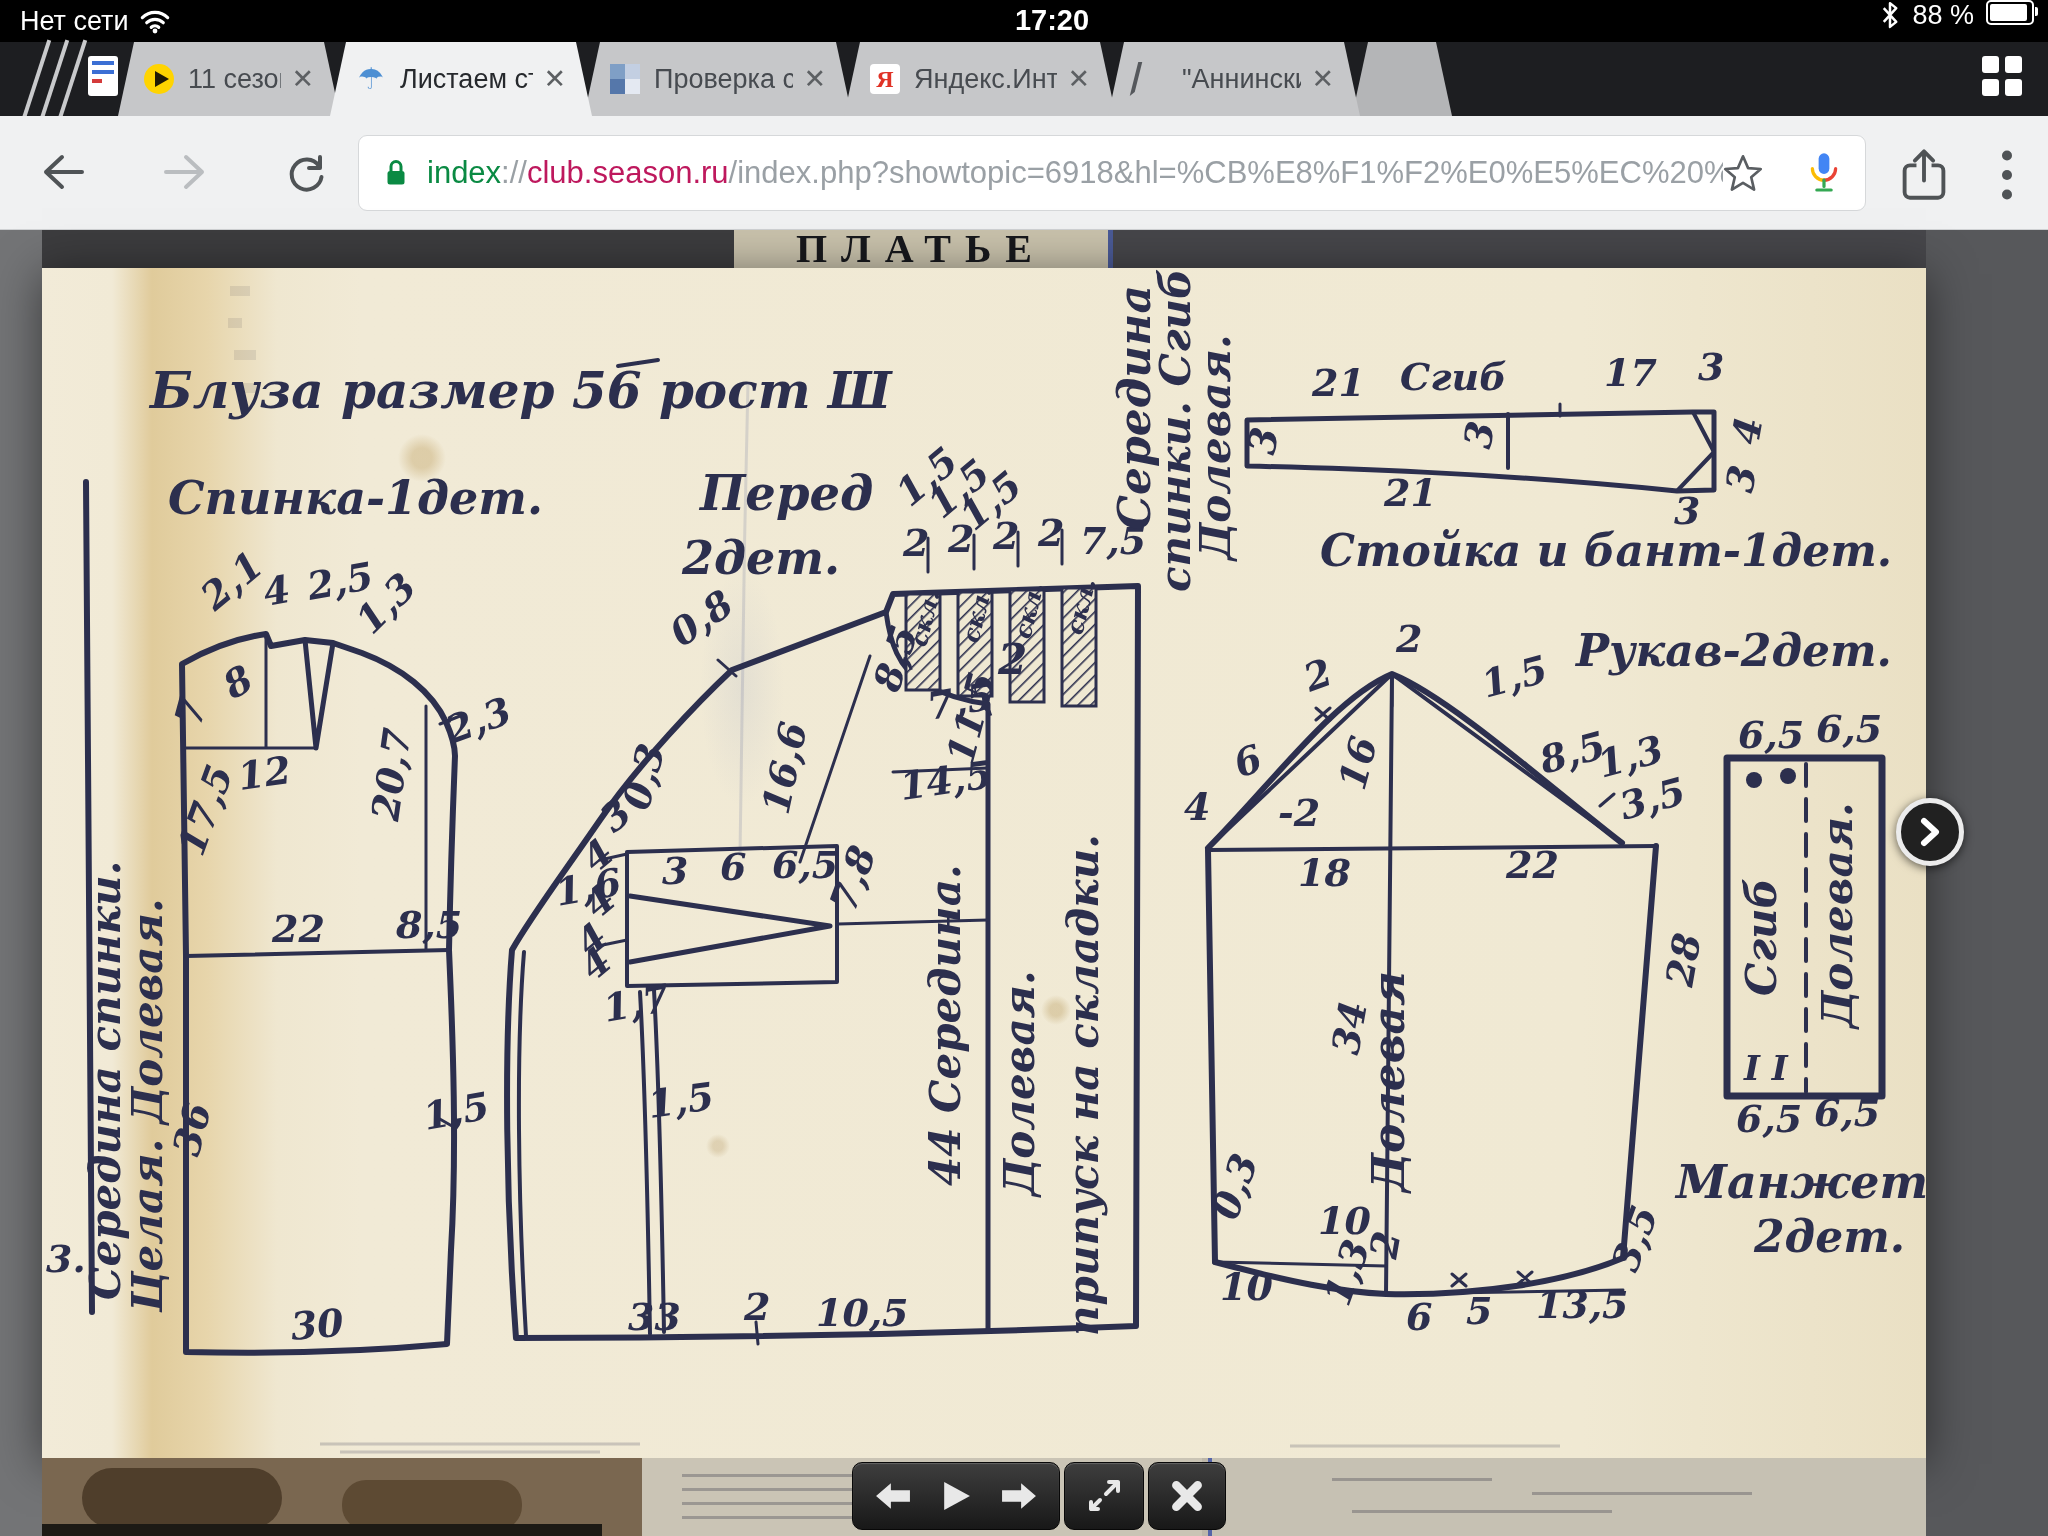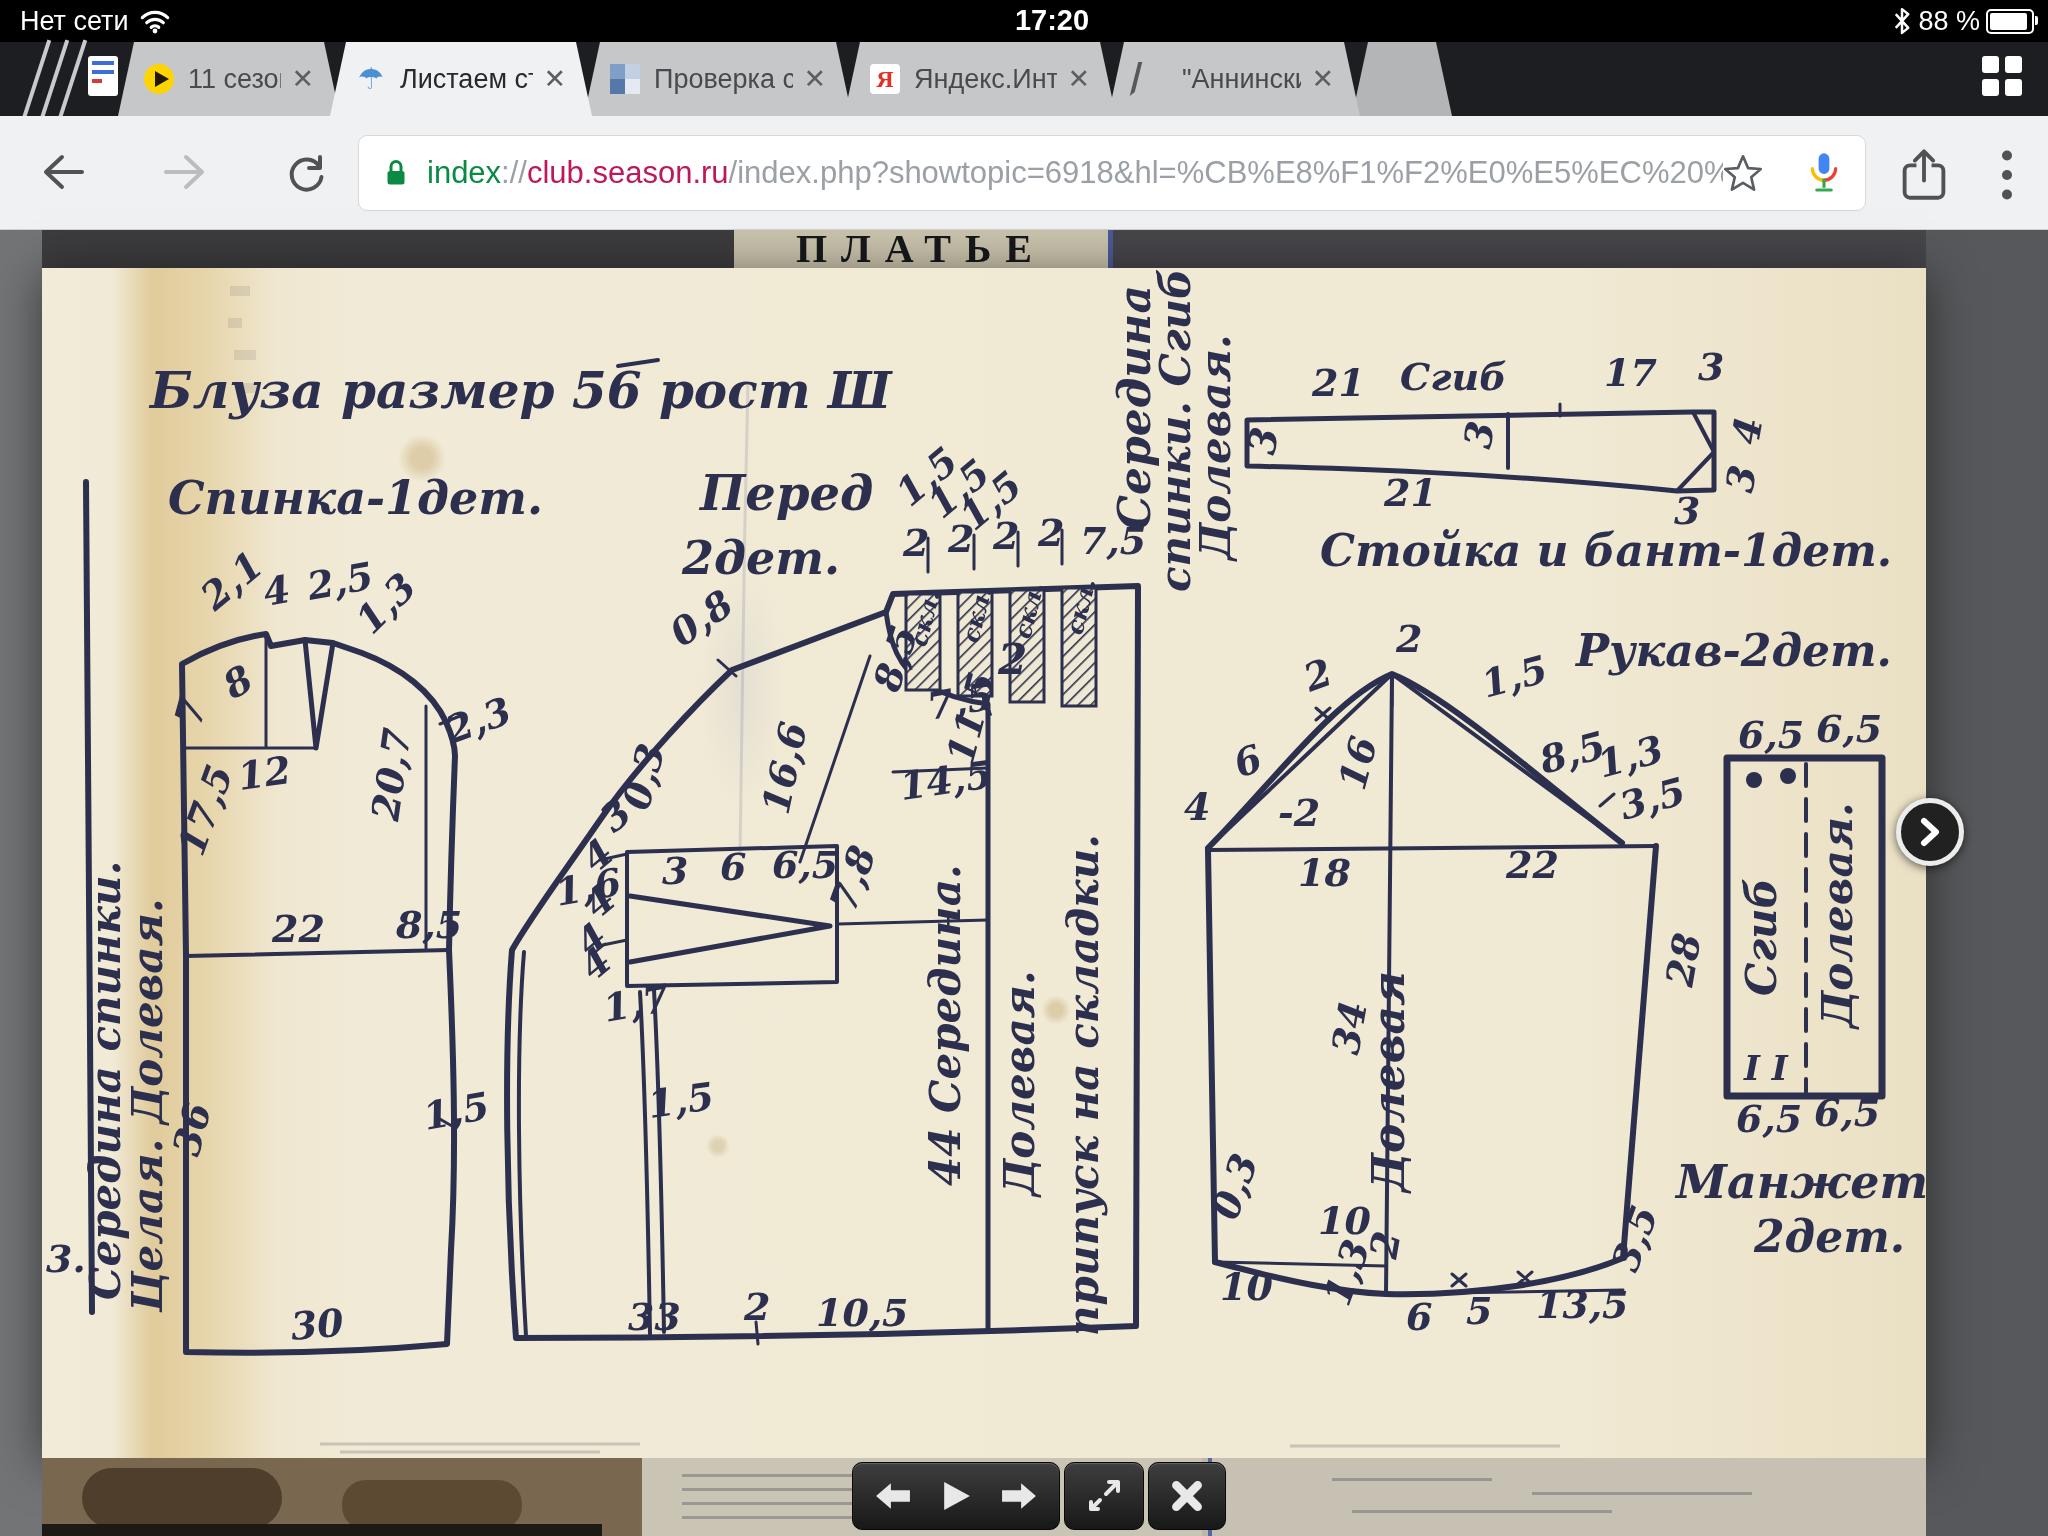--- a/index.html
+++ b/index.html
@@ -4,21 +4,21 @@
 <style>
   html,body{margin:0;padding:0;background:#000;}
   .screen{position:relative;width:2048px;height:1536px;overflow:hidden;
     font-family:"Liberation Sans",sans-serif;background:#6f7072;}
   
   .status-bar{position:absolute;left:0;top:0;width:2048px;height:42px;background:#000;
     color:#fff;font-size:27px;}
   .sb-left{position:absolute;left:20px;top:0;height:42px;display:flex;align-items:center;gap:10px;}
   .sb-time{position:absolute;left:50%;transform:translateX(-50%);top:0;height:41px;
     display:flex;align-items:center;font-weight:700;font-size:29px;margin-left:28px;}
-  .sb-right{position:absolute;right:14px;top:0;height:42px;display:flex;align-items:center;gap:6px;}
+  .sb-right{position:absolute;right:14px;top:0;height:42px;display:flex;gap:12px;}
   .battery{position:relative;width:44px;height:21px;border:2px solid #fff;border-radius:5px;}
   .battery .fill{position:absolute;left:2px;top:2px;bottom:2px;width:84%;background:#fff;border-radius:2px;}
   .battery:after{content:"";position:absolute;right:-6px;top:5px;width:3px;height:9px;background:#fff;border-radius:0 2px 2px 0;}
   
   .tab-bar{position:absolute;left:0;top:42px;width:2048px;height:74px;background:#1d1e21;}
   .stack-line{position:absolute;top:-4px;width:4px;height:86px;background:#c9cacc;transform:rotate(18deg);}
   .partial-favicon{position:absolute;left:88px;top:14px;width:30px;height:40px;background:#fff;border-radius:3px;z-index:1;}
   .partial-favicon i{display:block;height:4px;background:#3b6fd4;margin:5px 4px 0 4px;}
   .partial-favicon i.red{background:#d43b3b;width:10px;}
   .tab{position:absolute;top:0;height:74px;background:#c6c7c9;

